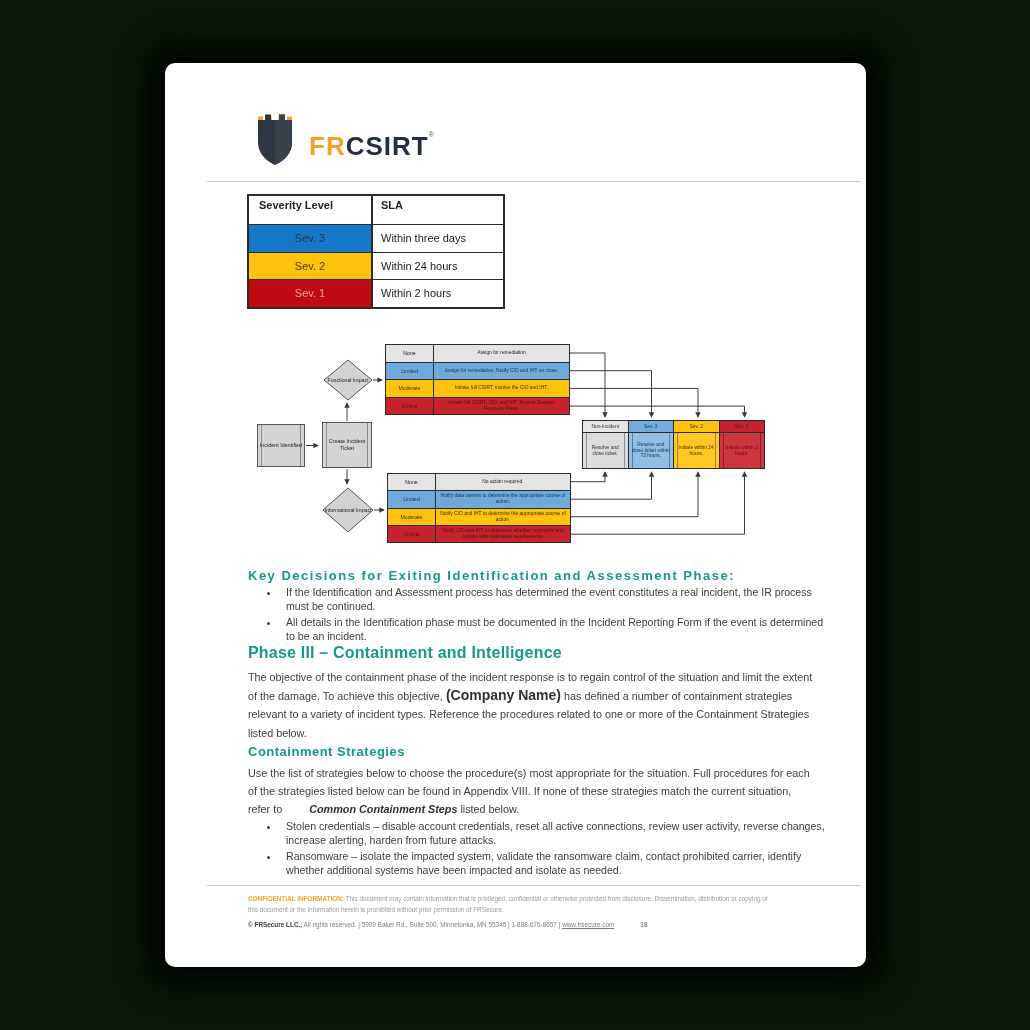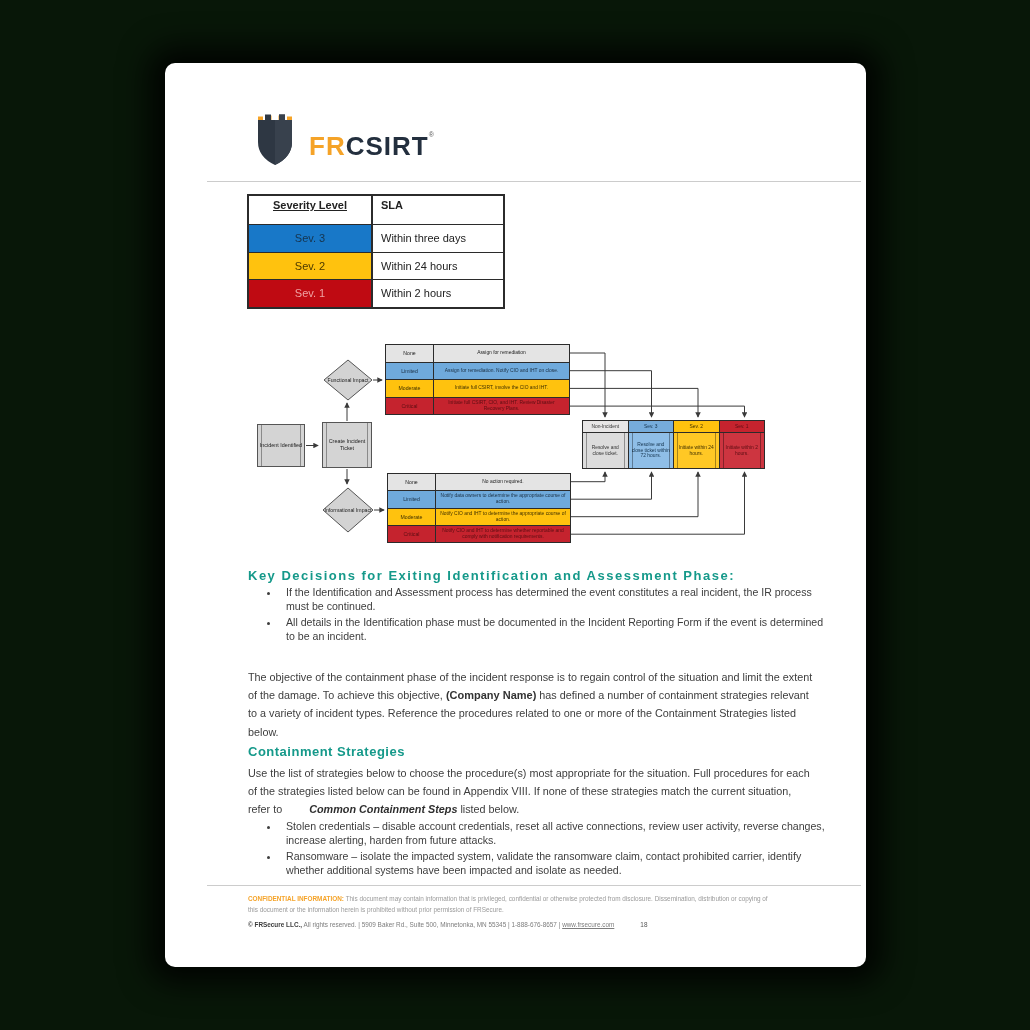--- a/index.html
+++ b/index.html
@@ -23,21 +23,21 @@
   .rule{position:absolute;left:42px;width:654px;height:1px;background:#cccccc;}
   .rule-top{top:118px;}
   .rule-bottom{top:822px;}
   
   .sevt{position:absolute;left:82px;top:131px;width:258px;border:2px solid #2b2b2b;box-sizing:border-box;font-size:11px;color:#222;}
   .sevt-row{display:flex;height:27.6px;border-top:1px solid #2b2b2b;box-sizing:border-box;}
   .sevt-row.hdr{height:28px;border-top:none;}
   .sevt-c1{width:124px;border-right:2px solid #2b2b2b;box-sizing:border-box;display:flex;align-items:center;justify-content:center;}
   .sevt-c2{flex:1;display:flex;align-items:center;padding-left:8px;}
   .sevt-row.hdr .sevt-c1,.sevt-row.hdr .sevt-c2{font-weight:bold;align-items:flex-start;padding-top:3px;}
-  .sevt-row.hdr .sevt-c1{justify-content:flex-start;padding-left:24px;text-decoration:underline;}
+  .sevt-row.hdr .sevt-c1{justify-content:flex-start;padding-left:10px;}
   .bg-sev3{background:#1878C8;color:#16344e;}
   .bg-sev2{background:#FFC20E;color:#4c3a00;}
   .bg-sev1{background:#BF0A12;color:#efa3a3;}
   
   .flowchart{position:absolute;left:90px;top:277px;width:516px;height:214px;}
   .fc-svg{position:absolute;left:0;top:0;z-index:1;}
   .fc-line{stroke:#3a3a3a;stroke-width:1;fill:none;}
   .fc-diamond-shape{fill:#d3d3d3;stroke:#555;stroke-width:1;}
   .fc-box{position:absolute;z-index:2;background:#d4d4d4;border:1px solid #555;box-sizing:border-box;
     display:flex;align-items:center;justify-content:center;text-align:center;
@@ -69,21 +69,21 @@
   .oc2 .oc-head{background:#FFC20E;color:#3f3000;} .oc2 .oc-body{background:#FFC825;color:#3f3000;}
   .oc3 .oc-head{background:#C5232E;color:#5d0e13;} .oc3 .oc-body{background:#CD3540;color:#5d0e13;}
   
   .h-teal{position:absolute;left:83px;color:#15998A;font-weight:bold;margin:0;}
   .h-key{top:505px;font-size:13px;letter-spacing:1.5px;}
   .h-phase{top:581px;font-size:16px;letter-spacing:0.2px;}
   .h-contain{top:681px;font-size:13px;letter-spacing:0.5px;}
   .body-p{position:absolute;left:83px;width:566px;font-size:10.8px;line-height:18.2px;color:#3d3d3d;margin:0;}
   .p-phase{top:605px;}
   .p-contain{top:701px;}
-  .company{font-weight:bold;font-size:11px;color:#333;}
+  .company{font-weight:bold;font-size:14px;color:#333;}
   .em-bold{font-weight:bold;font-style:italic;color:#2e2e2e;margin-left:24px;}
   ul.doc-list{position:absolute;left:85px;width:552px;margin:0;padding-left:30px;font-size:10.6px;line-height:13.8px;color:#3d3d3d;}
   ul.doc-list li{margin-bottom:2.5px;padding-left:6px;}
   .list-key{top:523px;}
   .list-contain{top:757px;}
   
   .foot-conf{position:absolute;left:83px;top:830px;width:527px;font-size:6.4px;line-height:11px;color:#9a9a9a;}
   .conf-label{color:#F5A328;font-weight:bold;}
   .foot-copy{position:absolute;left:83px;top:858px;font-size:6.4px;color:#7d7d7d;}
   .copy-bold{font-weight:bold;color:#3c3c3c;}
@@ -223,20 +223,21 @@
       </div>
     </div>
   </div>
 
   <h2 class="h-teal h-key">Key Decisions for Exiting Identification and Assessment Phase:</h2>
   <ul class="doc-list list-key">
     <li>If the Identification and Assessment process has determined the event constitutes a real incident, the IR process must be continued.</li>
     <li>All details in the Identification phase must be documented in the Incident Reporting Form if the event is determined to be an incident.</li>
   </ul>
 
+  <h2 class="h-teal h-phase">Phase III – Containment and Intelligence</h2>
   <p class="body-p p-phase"><span>The objective of the containment phase of the incident response is to regain control of the situation and limit the extent of the damage.  To achieve this objective, </span><span class="company">(Company Name)</span><span> has defined a number of containment strategies relevant to a variety of incident types. Reference the procedures related to one or more of the Containment Strategies listed below.</span></p>
 
   <h2 class="h-teal h-contain">Containment Strategies</h2>
   <p class="body-p p-contain"><span>Use the list of strategies below to choose the procedure(s) most appropriate for the situation. Full procedures for each of the strategies listed below can be found in Appendix VIII. If none of these strategies match the current situation, refer to </span><span class="em-bold">Common Containment Steps</span><span> listed below.</span></p>
 
   <ul class="doc-list list-contain">
     <li>Stolen credentials – disable account credentials, reset all active connections, review user activity, reverse changes, increase alerting, harden from future attacks.</li>
     <li>Ransomware – isolate the impacted system, validate the ransomware claim, contact prohibited carrier, identify whether additional systems have been impacted and isolate as needed.</li>
   </ul>
 

